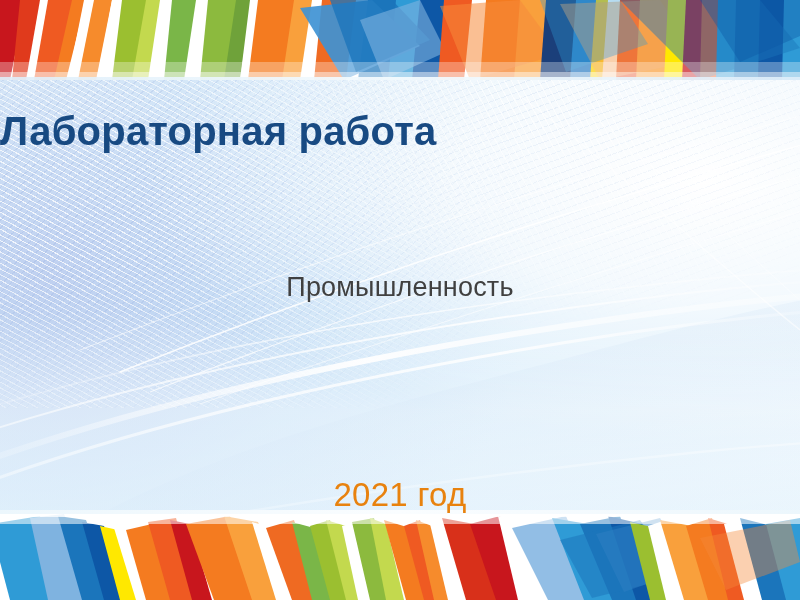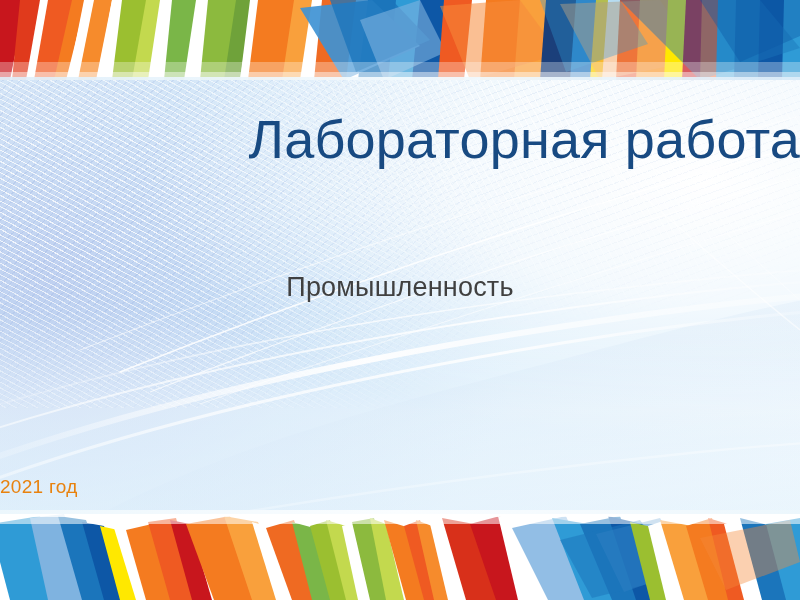--- a/index.html
+++ b/index.html
@@ -93,44 +93,44 @@
     left: 0; right: 0; top: 0;
     height: 4px;
     background: linear-gradient(90deg, rgba(235,246,252,.95), rgba(250,253,255,1), rgba(235,246,252,.95));
   }
 
   
   .title {
     position: absolute;
     left: 0; right: 0;
     top: 110px;
-    text-align: right;
-    font-size: 54px;
+    text-align: left;
+    font-size: 40px;
     line-height: 1.08;
-    font-weight: 400;
+    font-weight: 700;
     color: #184a82;
     letter-spacing: .2px;
     white-space: nowrap;
   }
   .subtitle {
     position: absolute;
     left: 0; right: 0;
     top: 272px;
     text-align: center;
     font-size: 27px;
     font-weight: 400;
     color: #404040;
     letter-spacing: .2px;
   }
   .year {
     position: absolute;
     left: 0; right: 0;
     top: 476px;
-    text-align: left;
-    font-size: 19px;
+    text-align: center;
+    font-size: 33px;
     font-weight: 400;
     color: #e8820e;
     letter-spacing: .3px;
   }
 </style>
 </head>
 <body>
 
 <div id="slide">
 

